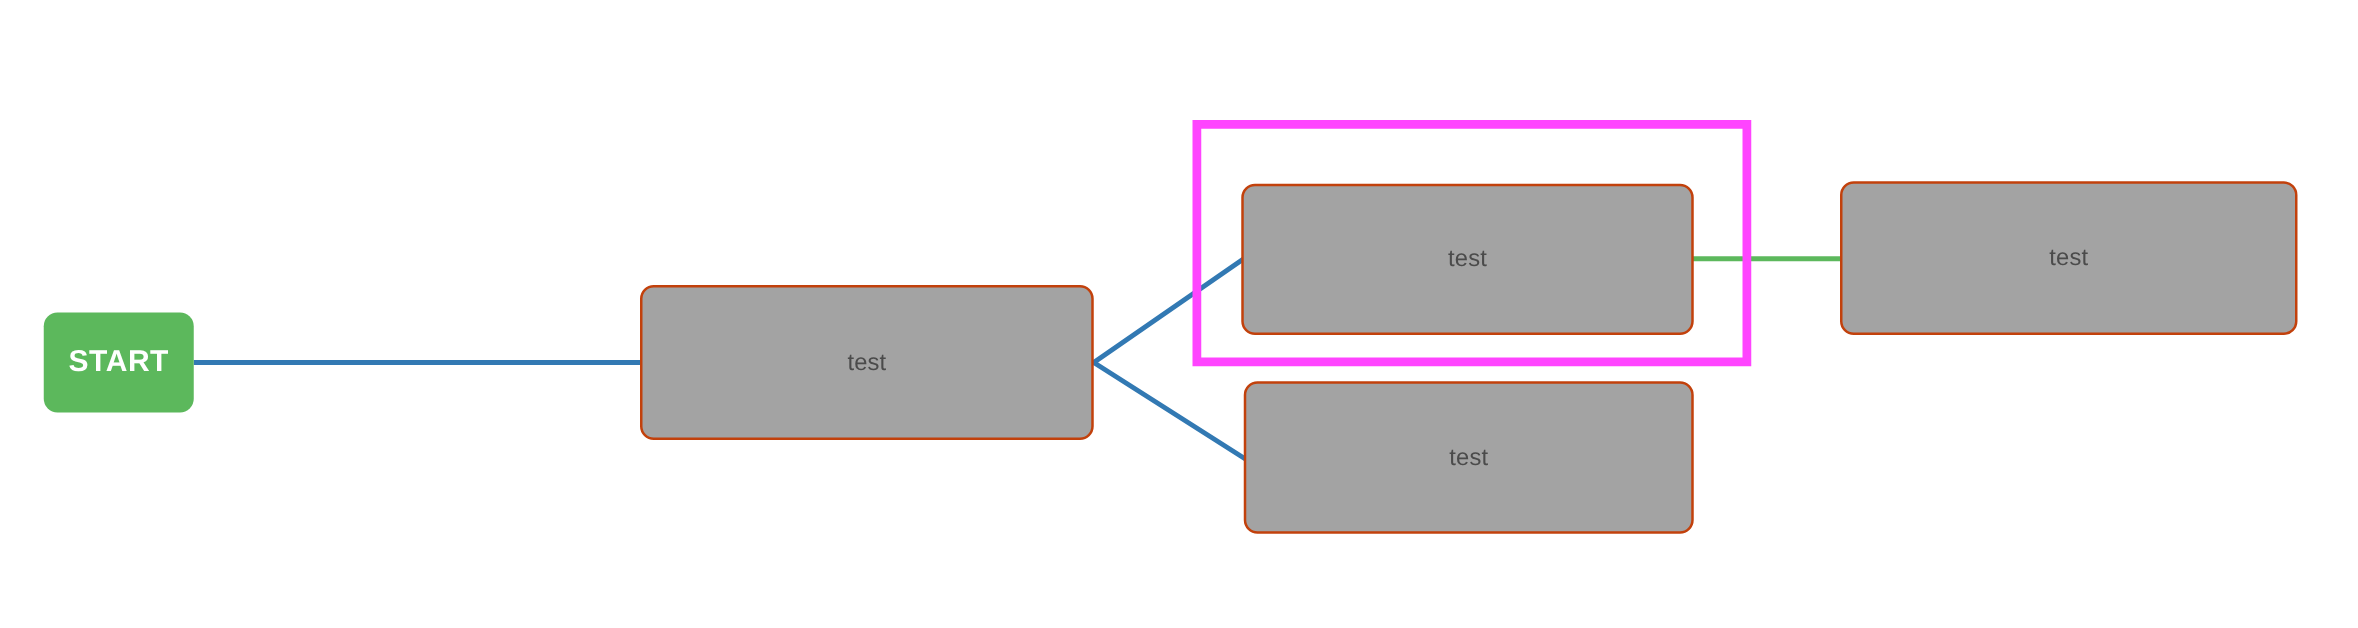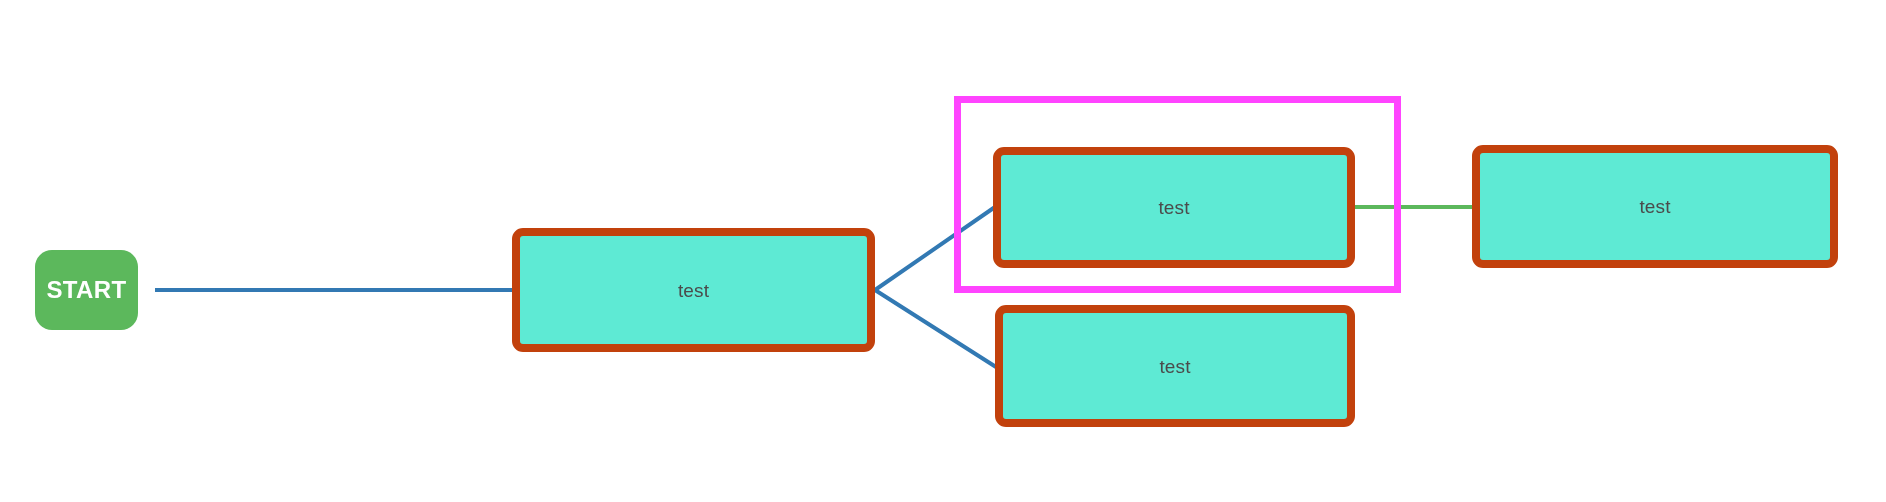--- a/index.html
+++ b/index.html
@@ -29,22 +29,22 @@
   }
   .node {
     position: absolute;
     box-sizing: border-box;
     display: flex;
     align-items: center;
     justify-content: center;
     text-align: center;
   }
   .node-task {
-    background: #5eead4;
-    border: 8px solid #c2410c;
+    background: #a3a3a3;
+    border: 2px solid #c2410c;
     border-radius: 11px;
   }
   .node-task .node-label {
     color: #4b4b4b;
     font-size: 19px;
     font-weight: 400;
     letter-spacing: 0.1px;
     line-height: 1;
   }
   .node-start {
@@ -78,21 +78,21 @@
 
     <line x1="875" y1="290" x2="995" y2="207" stroke="#3279b3" stroke-width="4" stroke-linecap="round"></line>
 
     <line x1="875" y1="290" x2="996" y2="367" stroke="#3279b3" stroke-width="4" stroke-linecap="round"></line>
 
     <line x1="1354" y1="207" x2="1473" y2="207" stroke="#5cb85c" stroke-width="4" stroke-linecap="butt"></line>
   </svg>
 
   <div class="selection-box" id="selection-rect" style="left: 954px; top: 96px; width: 447px; height: 197px; border-color: rgb(255, 68, 255); border-width: 7px;"></div>
 
-  <div class="node node-start" id="node-start" style="left: 35px; top: 250px; width: 103px; height: 80px; border-radius: 17px;">
+  <div class="node node-start" id="node-start" style="left: 35px; top: 250px; width: 120px; height: 80px;">
     <span class="node-label">START</span>
   </div>
 
   <div class="node node-task" id="node-task-1" style="left: 512px; top: 228px; width: 363px; height: 124px;">
     <span class="node-label">test</span>
   </div>
 
   <div class="node node-task" id="node-task-2" style="left: 993px; top: 147px; width: 362px; height: 121px;">
     <span class="node-label">test</span>
   </div>

